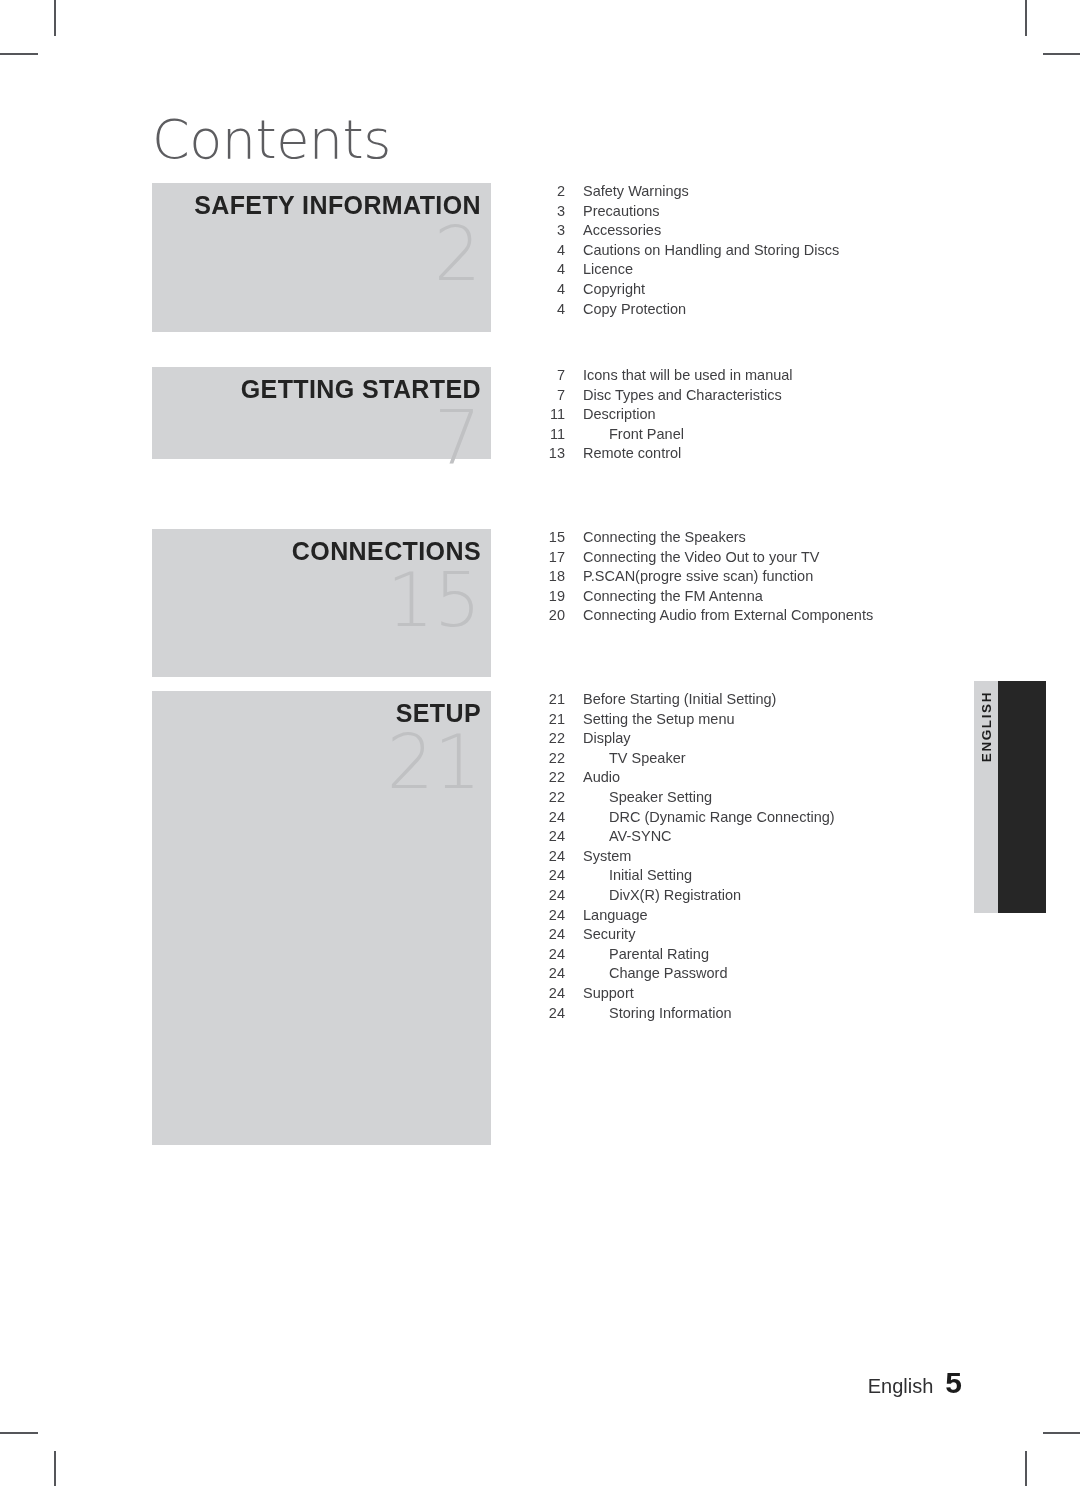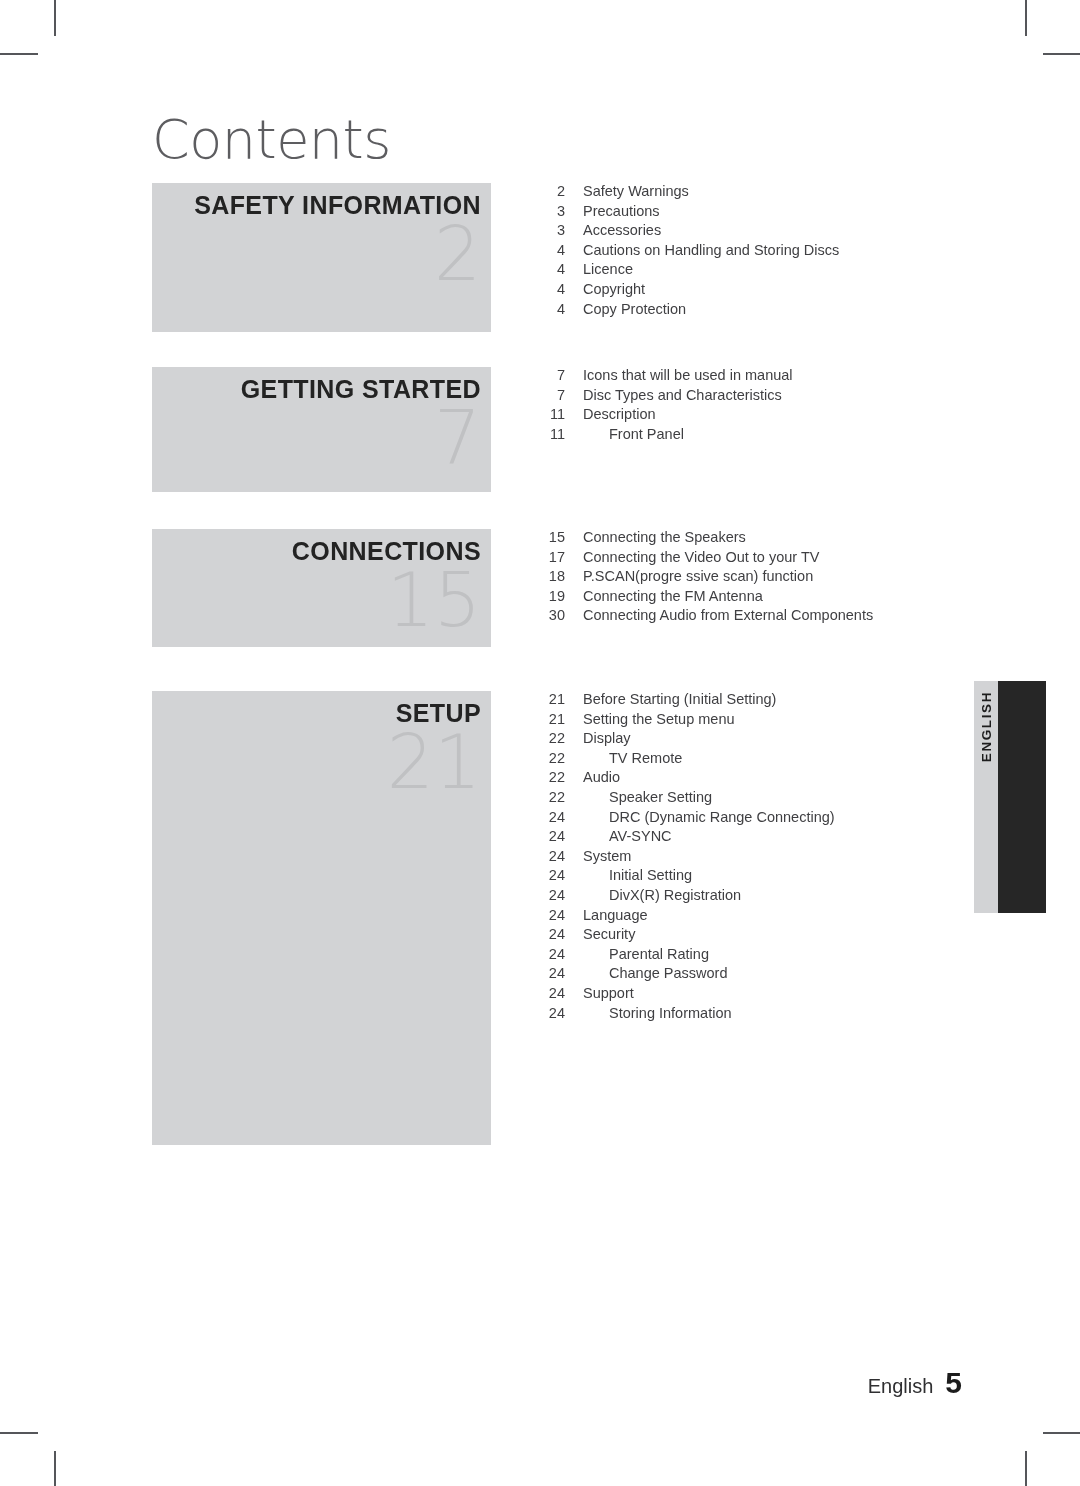--- a/index.html
+++ b/index.html
@@ -219,45 +219,49 @@
             <span class="entry-page">4</span>
             <span class="entry-label">Copyright</span>
           </div>
           <div class="entry">
             <span class="entry-page">4</span>
             <span class="entry-label">Copy Protection</span>
           </div>
         </div>
       </div>
       <div class="toc-section" style="top: 367px; height: 125px;">
-        <div class="section-box" style="height: 125px; text-align: center;">
+        <div class="section-box" style="height: 92px; text-align: center;">
           <div class="section-heading">GETTING STARTED</div>
           <div class="section-number">7</div>
         </div>
         <div class="entry-list">
           <div class="entry">
             <span class="entry-page">7</span>
             <span class="entry-label">Icons that will be used in manual</span>
           </div>
           <div class="entry">
             <span class="entry-page">7</span>
             <span class="entry-label">Disc Types and Characteristics</span>
           </div>
           <div class="entry">
             <span class="entry-page">11</span>
             <span class="entry-label">Description</span>
           </div>
           <div class="entry indent">
             <span class="entry-page">11</span>
             <span class="entry-label">Front Panel</span>
           </div>
+          <div class="entry">
+            <span class="entry-page">13</span>
+            <span class="entry-label">Remote control</span>
+          </div>
         </div>
       </div>
       <div class="toc-section" style="top: 529px; height: 118px;">
-        <div class="section-box" style="height: 118px;">
+        <div class="section-box" style="height: 148px;">
           <div class="section-heading">CONNECTIONS</div>
           <div class="section-number">15</div>
         </div>
         <div class="entry-list">
           <div class="entry">
             <span class="entry-page">15</span>
             <span class="entry-label">Connecting the Speakers</span>
           </div>
           <div class="entry">
             <span class="entry-page">17</span>
@@ -265,21 +269,21 @@
           </div>
           <div class="entry">
             <span class="entry-page">18</span>
             <span class="entry-label">P.SCAN(progre ssive scan) function</span>
           </div>
           <div class="entry">
             <span class="entry-page">19</span>
             <span class="entry-label">Connecting the FM Antenna</span>
           </div>
           <div class="entry">
-            <span class="entry-page">30</span>
+            <span class="entry-page">20</span>
             <span class="entry-label">Connecting Audio from External Components</span>
           </div>
         </div>
       </div>
       <div class="toc-section" style="top: 691px; height: 454px;">
         <div class="section-box" style="height: 454px;">
           <div class="section-heading">SETUP</div>
           <div class="section-number">21</div>
         </div>
         <div class="entry-list">
@@ -290,21 +294,21 @@
           <div class="entry">
             <span class="entry-page">21</span>
             <span class="entry-label">Setting the Setup menu</span>
           </div>
           <div class="entry">
             <span class="entry-page">22</span>
             <span class="entry-label">Display</span>
           </div>
           <div class="entry indent">
             <span class="entry-page">22</span>
-            <span class="entry-label">TV Remote</span>
+            <span class="entry-label">TV Speaker</span>
           </div>
           <div class="entry">
             <span class="entry-page">22</span>
             <span class="entry-label">Audio</span>
           </div>
           <div class="entry indent">
             <span class="entry-page">22</span>
             <span class="entry-label">Speaker Setting</span>
           </div>
           <div class="entry indent">

